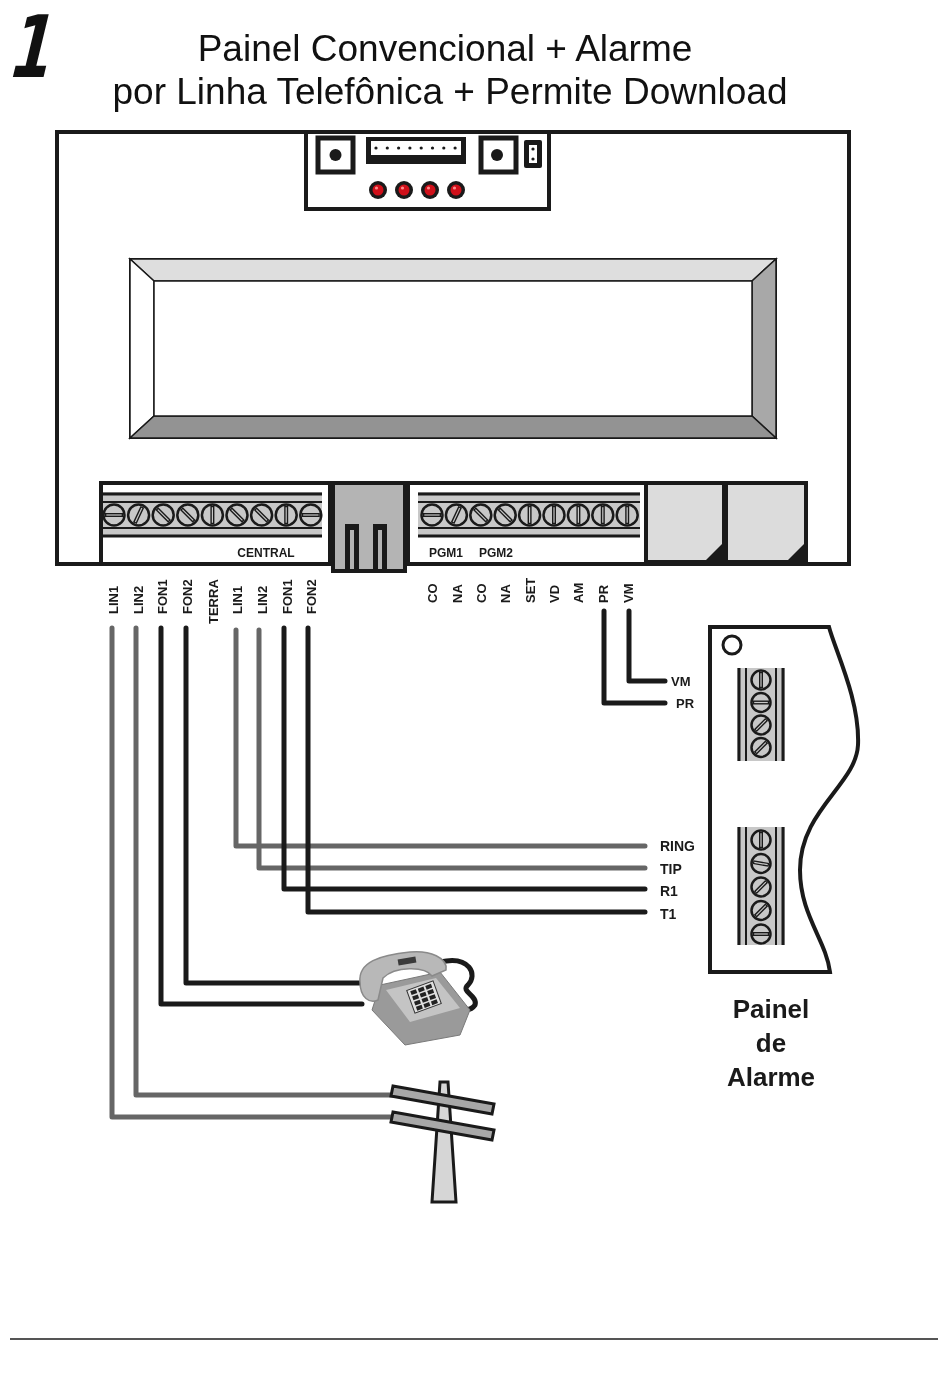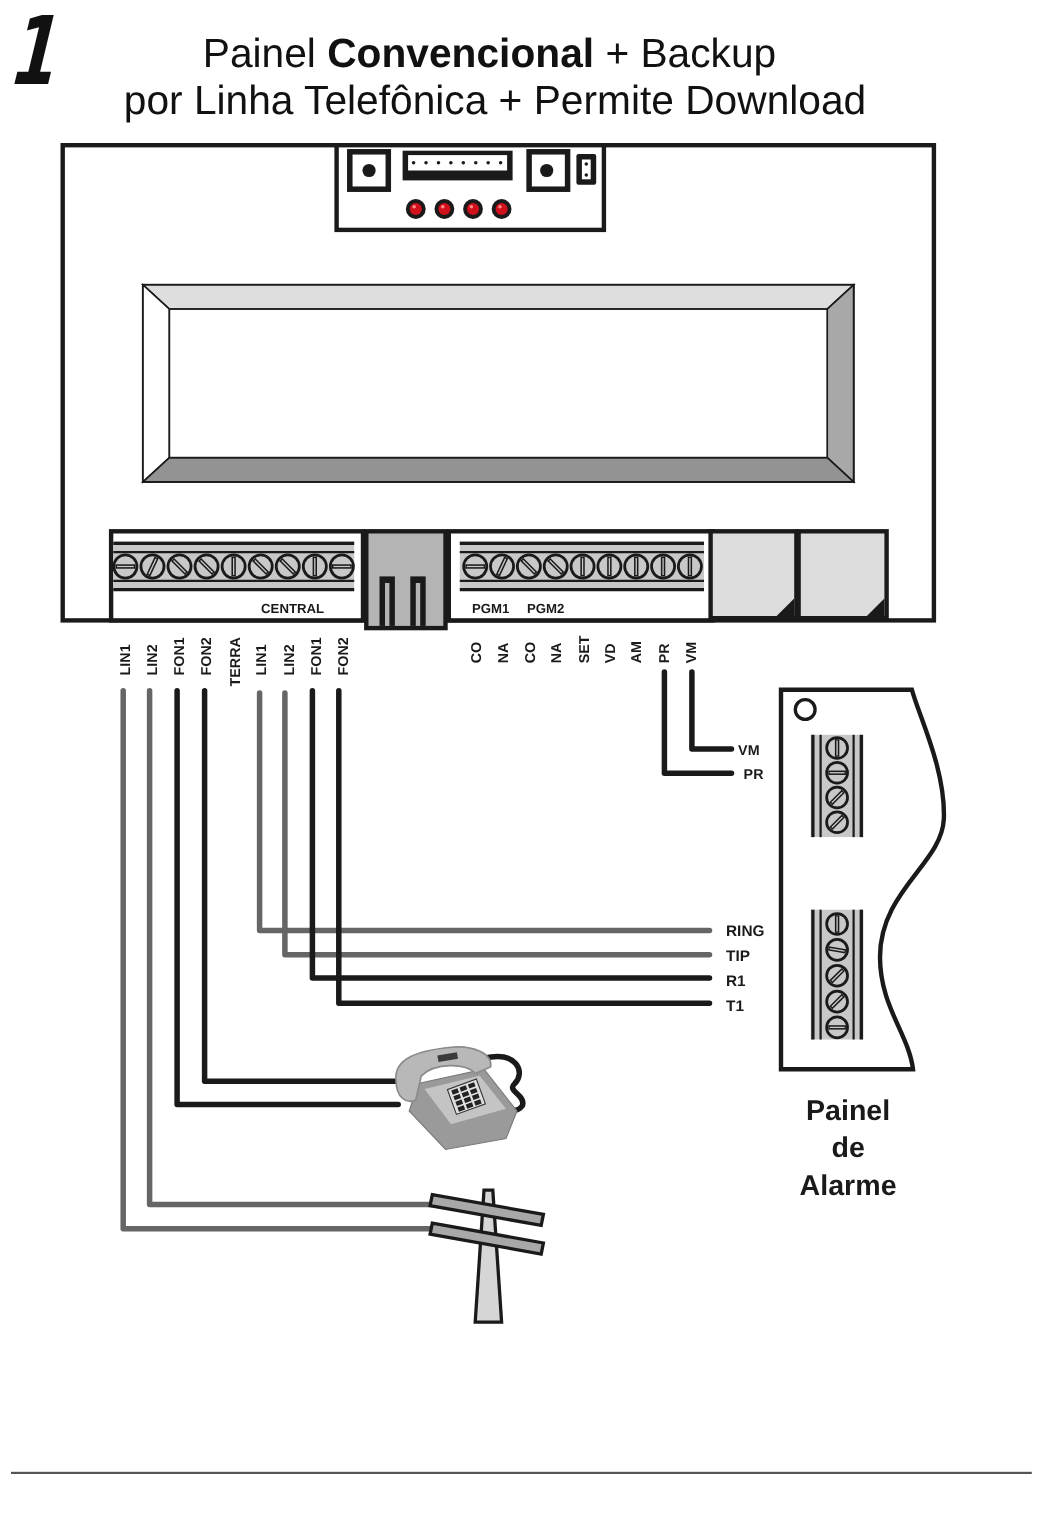--- a/index.html
+++ b/index.html
@@ -1,29 +1,29 @@
 <!DOCTYPE html>
 <html><head>
 <meta charset="utf-8">
 <style>
   html, body { margin:0; padding:0; background:#ffffff; }
   body { width:950px; height:1388px; position:relative; overflow:hidden; font-family:"Liberation Sans", sans-serif; }
   .step-number { position:absolute; left:18px; top:4px; font-family:"DejaVu Sans", sans-serif; font-weight:bold; font-style:italic; font-size:86px; color:#111; line-height:1; transform:skewX(-6deg) scaleX(0.7); transform-origin:left top; }
   .title { position:absolute; left:0; width:950px; text-align:center; font-family:"Liberation Sans", sans-serif; font-size:37px; color:#111; line-height:1; }
   .title.l1 { top:30px; left:-30px; }
   .title.l2 { top:73px; left:-25px; }
-  .title b { font-weight:bold; }
+  .title b { font-weight:normal; }
   svg text { font-family:"Liberation Sans", sans-serif; }
   .footer-rule { position:absolute; left:10px; top:1338px; width:928px; height:2px; background:#555; }
 </style>
 </head>
 <body>
 
 <div class="step-number">1</div>
-<div class="title l1"><span>Painel </span><b>Convencional</b><span> + Backup</span></div>
+<div class="title l1"><span>Painel </span><b>Convencional</b><span> + Alarme</span></div>
 <div class="title l2">por Linha Telefônica  + Permite Download</div>
 
 <svg width="950" height="1388" viewBox="0 0 950 1388" style="position:absolute;left:0;top:0;">
 
   <g>
     <rect x="57" y="132" width="792" height="432" fill="#fff" stroke="#1a1a1a" stroke-width="4"></rect>
 
     <g>
       <rect x="306" y="132" width="243" height="77" fill="#fff" stroke="#1a1a1a" stroke-width="4"></rect>
       <rect x="318" y="138" width="35" height="34" fill="#fff" stroke="#1a1a1a" stroke-width="5"></rect>

